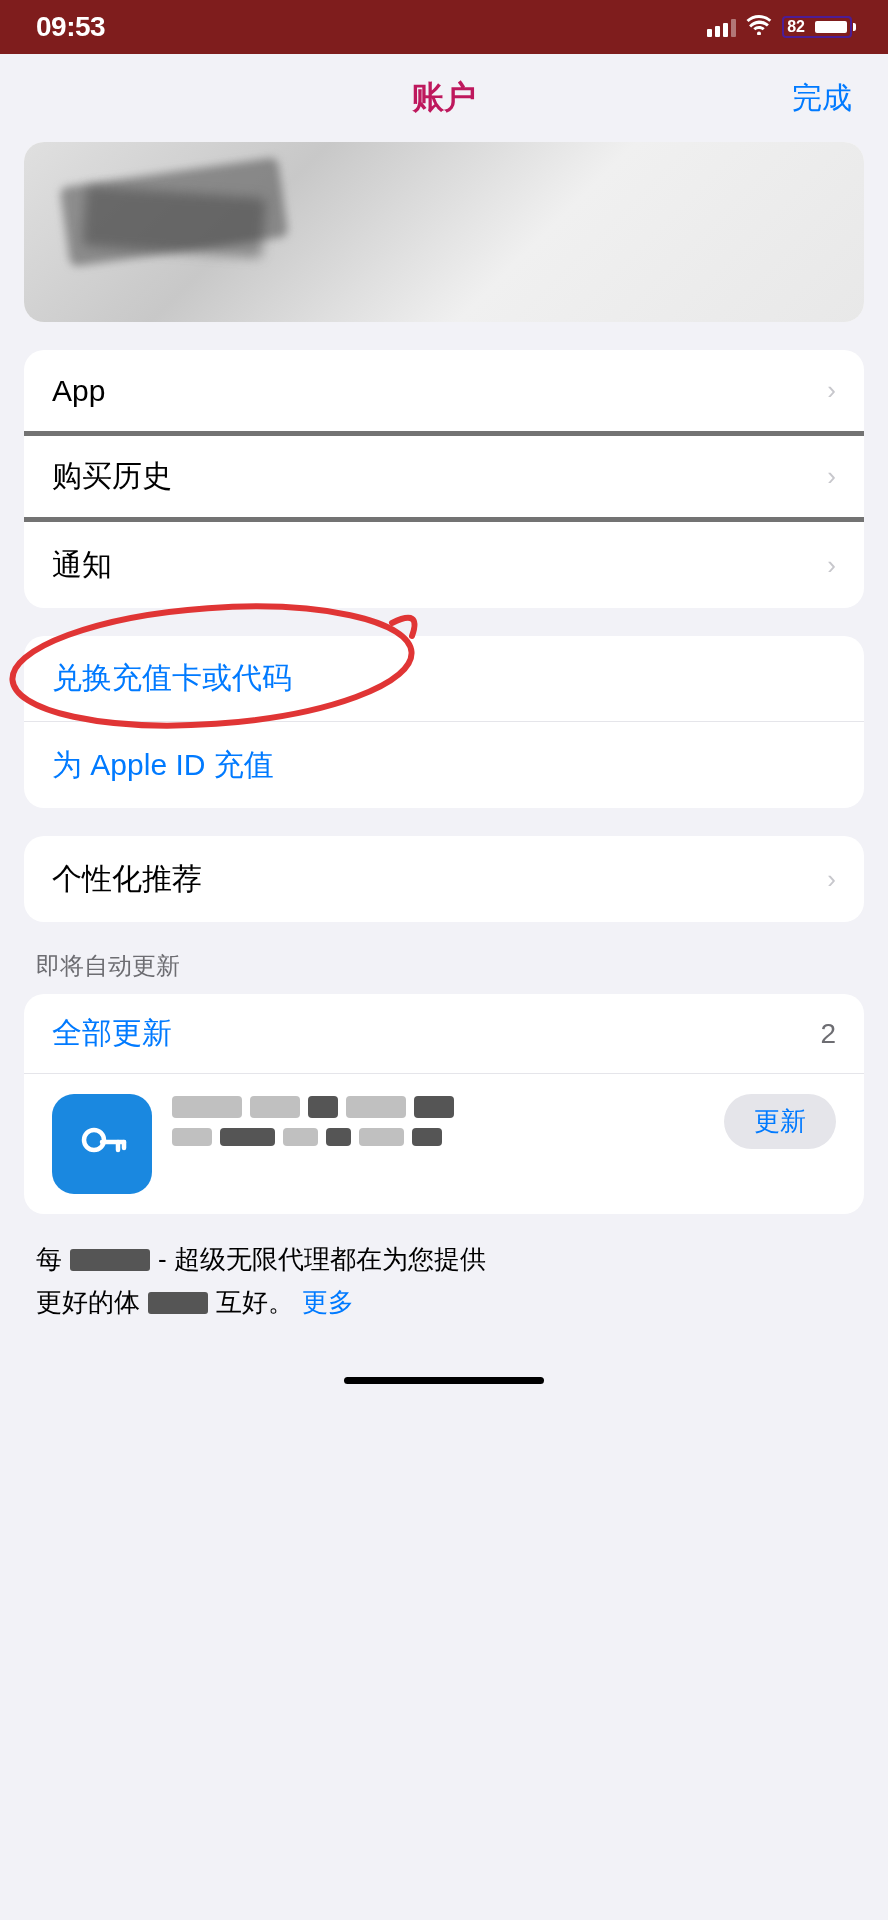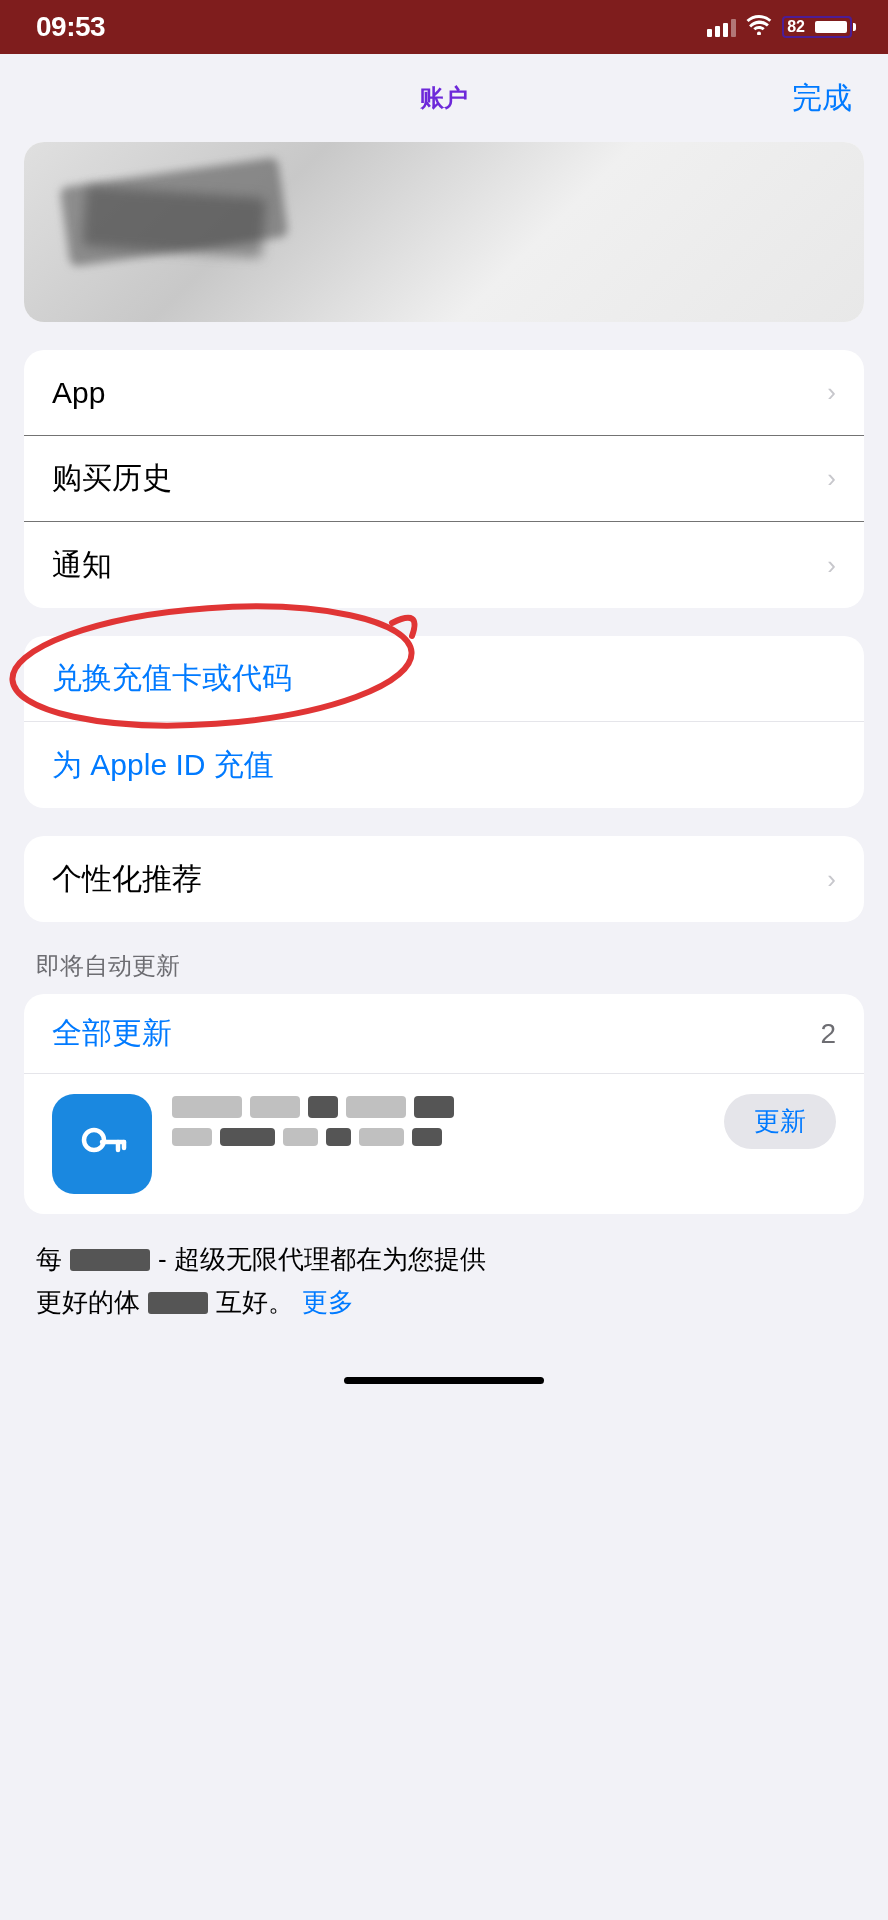--- a/index.html
+++ b/index.html
@@ -88,23 +88,23 @@
     .nav-bar {
       background: #f2f2f7;
       height: 88px;
       display: flex;
       align-items: center;
       justify-content: center;
       position: relative;
       padding: 0 36px;
     }
     .nav-title {
-      font-size: 24px;
+      font-size: 32px;
       font-weight: 600;
-      color: #6d28d9;
+      color: #be185d;
     }
     .nav-done {
       position: absolute;
       right: 36px;
       font-size: 30px;
       color: #007aff;
       font-weight: 400;
       cursor: pointer;
     }
 
@@ -155,21 +155,21 @@
       background: #fff;
       border-radius: 20px;
       overflow: hidden;
     }
     .menu-item {
       display: flex;
       align-items: center;
       justify-content: space-between;
       padding: 0 28px;
       height: 86px;
-      border-bottom: 1px solid #737373;
+      border-bottom: 5px solid #737373;
       cursor: pointer;
     }
     .menu-item:last-child {
       border-bottom: none;
     }
     .menu-item-label {
       font-size: 30px;
       color: #000;
     }
     .menu-item-label.blue {

